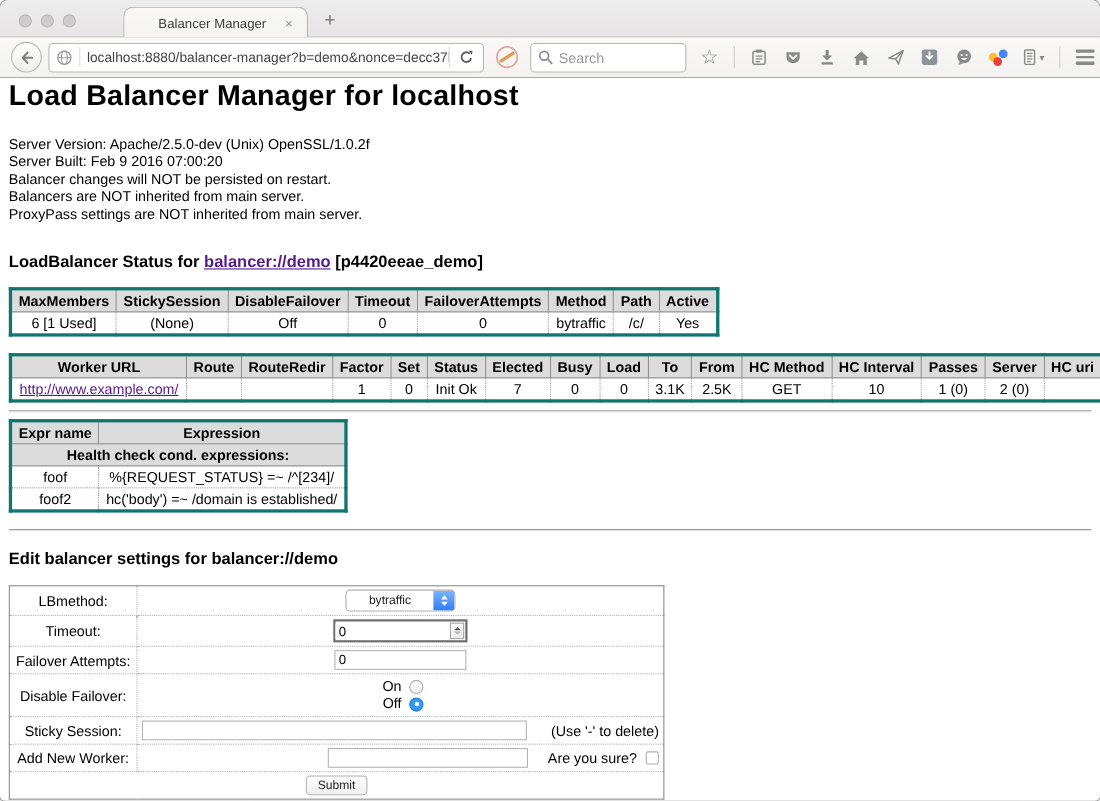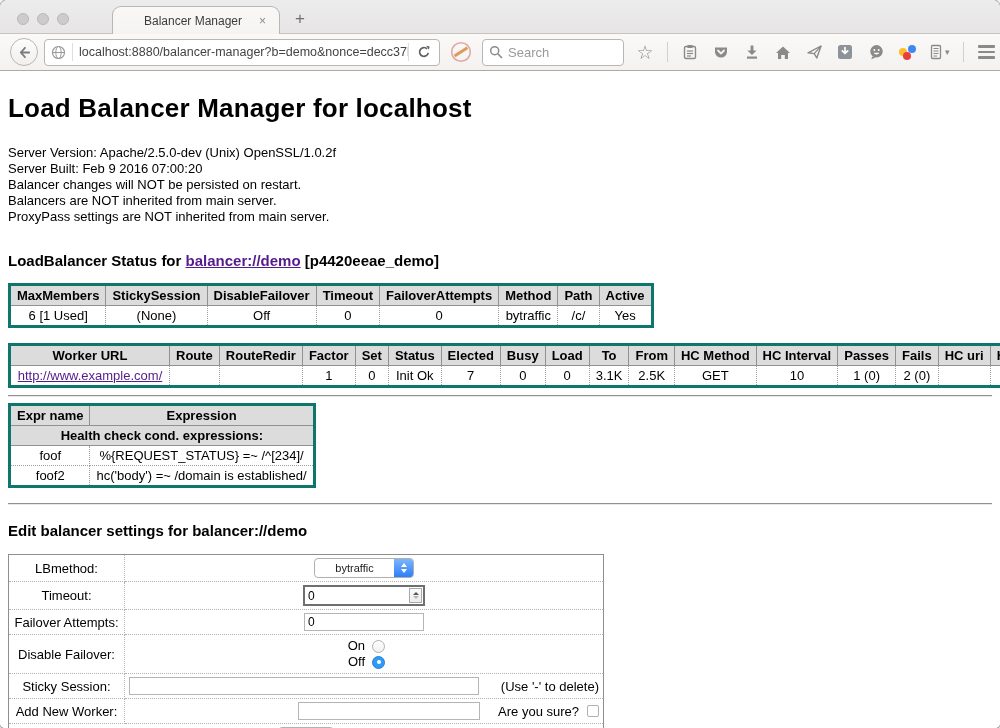--- a/index.html
+++ b/index.html
@@ -47,21 +47,21 @@
   .colors-icon .c1 { background:#4285f4; right:0; top:1px; }
   .colors-icon .c2 { background:#fdbd2e; left:0; top:4px; }
   .colors-icon .c3 { background:#e8413c; left:4px; bottom:0; }
   .caret { font-size:9px; color:#8a8a8a; margin-left:2px; }
   .right-group { margin-left:auto; display:flex; align-items:center; gap:14px; }
   .hamburger { display:flex; flex-direction:column; gap:3px; }
   .hamburger i { width:17px; height:2.5px; background:#8a8a8a; border-radius:1px; }
 
   
   .content { padding:0 8px; background:#fff; color:#000; font-size:13px; }
-  h1.page-title { font-size:26px; font-weight:bold; padding-top:22px; letter-spacing:.2px; }
+  h1.page-title { font-size:26px; font-weight:bold; letter-spacing:.2px; }
   .info-block { margin-top:21px; }
   .info-line { line-height:16px; font-size:13px; }
   h3.sec { font-size:15px; font-weight:bold; margin-top:27px; }
   h3.sec a { color:#551a8b; }
   a { color:#551a8b; text-decoration:underline; }
 
   table.data { border-collapse:collapse; border:3px solid #0f766e; font-size:13px; margin-top:14px; }
   table.data th { background:#dcdcdc; border:1px solid #919191; font-weight:bold; padding:2px 6px;
                   text-align:center; white-space:nowrap; }
   table.data td { border:1px dotted #9f9f9f; padding:2px 6px; text-align:center; white-space:nowrap; }
@@ -300,21 +300,21 @@
         <th>Set</th>
         <th>Status</th>
         <th>Elected</th>
         <th>Busy</th>
         <th>Load</th>
         <th>To</th>
         <th>From</th>
         <th>HC Method</th>
         <th>HC Interval</th>
         <th>Passes</th>
-        <th>Fails</th>
+        <th>Server</th>
         <th>HC uri</th>
         <th style="min-width:48px">HC Expr</th>
       </tr>
       <tr>
         <td class="left"><a href="#">http://www.example.com/</a></td>
         <td></td>
         <td></td>
         <td>1</td>
         <td>0</td>
         <td>Init Ok</td>

